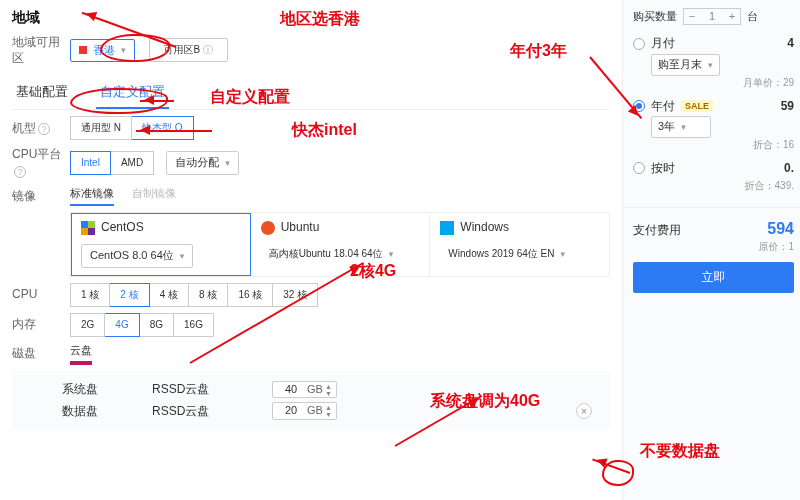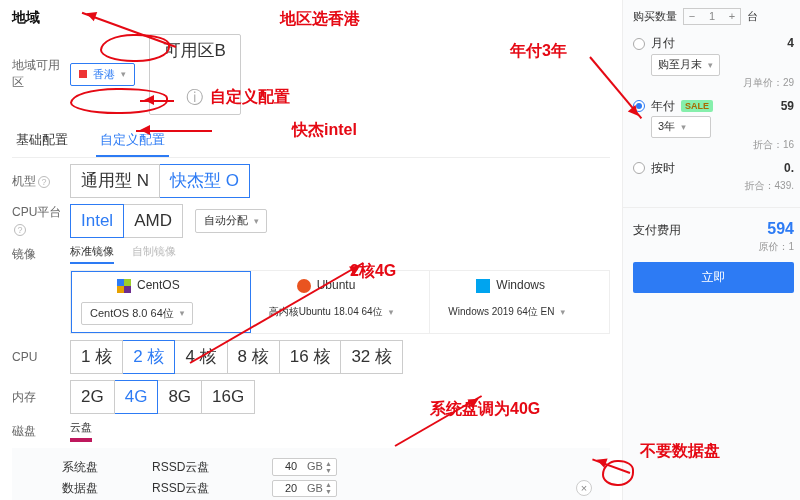--- a/index.html
+++ b/index.html
@@ -7,34 +7,34 @@
   .page { display:flex; height:500px; }
   .main { flex:1; padding:6px 12px 3px 12px; position:relative; }
   .aside { width:178px; background:#fafbfc; border-left:1px solid #eee; padding:8px 6px 0 10px;}
   .sec-title { font-weight:700; font-size:14px; color:#111; margin:2px 0 4px;}
   .row { display:flex; align-items:center; margin:6px 0;}
   .lbl { width:58px; color:#666; font-size:12px;}
   .lbl .q { display:inline-block; width:12px;height:12px;border:1px solid #bbb;border-radius:50%; font-size:9px; line-height:11px;text-align:center;color:#bbb;margin-left:2px;}
   .dd { display:inline-flex; align-items:center; border:1px solid #ccc; padding:3px 8px; border-radius:2px; min-width:60px; gap:6px; font-size:11px; background:#fff;}
   .dd .chev { color:#999; font-size:9px;}
   .sel { border:1px solid #2d7bf4; color:#2d7bf4;}
-  .btn { display:inline-flex;align-items:center; border:1px solid #ccc; padding:4px 10px; border-radius:2px; background:#fff; font-size:17px;flex-direction:column;}
+  .btn { display:inline-flex;align-items:center; border:1px solid #ccc; padding:4px 10px; border-radius:2px; background:#fff; font-size:10px;}
   .btn.active { border-color:#2d7bf4; color:#2d7bf4;}
   .zone-btn { padding:4px 14px;}
   .segbar { display:flex;}
   .segbar .btn { border-radius:0; }
   .segbar .btn + .btn { border-left:0;}
   .tabs { display:flex; border-bottom:1px solid #eee; margin:10px 0 6px;}
   .tab { padding:6px 4px; margin-right:24px; font-size:13px; color:#333; cursor:pointer;}
   .tab.active { color:#2d7bf4; border-bottom:2px solid #2d7bf4; }
   .oscards { display:flex; border:1px solid #eee;}
   .oscard { flex:1; padding:6px 10px 8px; border-right:1px solid #eee;}
   .oscard:last-child{border-right:0;}
   .oscard.active { outline:1px solid #2d7bf4; outline-offset:-1px;}
-  .oshead { display:flex;align-items:center; gap:6px; font-size:12px; padding-bottom:4px;margin-left:36px;}
+  .oshead { display:flex;align-items:center; gap:6px; font-size:12px; padding-bottom:4px;}
   .osicon { width:14px;height:14px;}
   .osver { margin-top:4px;}
   .disk { background:#fafbfc; padding:6px 0; margin-top:6px;}
   .diskrow { display:flex; align-items:center; margin:4px 0 4px 50px; gap:30px;}
   .diskrow .k { width:60px;}
   .diskrow .ty { width:90px;}
   .stepper { display:inline-flex;align-items:center; border:1px solid #ccc; border-radius:2px; padding:0 4px; background:#fff;}
   .stepper .v { width:28px; text-align:center; font-size:11px;}
   .stepper .u { font-size:11px; color:#666; padding:0 2px;}
   .stepper .arrows { display:flex;flex-direction:column; font-size:7px; line-height:7px; color:#888;}
@@ -43,21 +43,21 @@
   .qtyrow{ display:flex;align-items:center; gap:6px; font-size:11px; margin-bottom:10px;}
   .qtybox{ display:flex;border:1px solid #ccc;}
   .qtybox span{ width:16px;text-align:center; color:#888;}
   .qtybox .n{ width:24px;text-align:center;}
   .opt{ display:flex;align-items:center; gap:6px; margin:8px 0 2px;}
   .radio{ width:12px;height:12px;border:1px solid #aaa;border-radius:50%; position:relative; background:#fff; flex-shrink:0;}
   .radio.on{ border-color:#2d7bf4;}
   .radio.on::after{content:"";position:absolute;inset:2px;border-radius:50%;background:#2d7bf4;}
   .price{ font-weight:700; text-align:right; }
   .fine{ color:#999; font-size:10px; text-align:right; padding-right:0;}
-  .sale{ background:#86efac; color:#a86a00; font-size:9px; padding:0 4px; border-radius:2px; font-weight:700;}
+  .sale{ background:#fef9c3; color:#a86a00; font-size:9px; padding:0 4px; border-radius:2px; font-weight:700;}
   .buynow{ display:block;background:#2d7bf4;color:#fff;text-align:center;padding:7px 0;border-radius:2px; margin-top:8px; font-size:12px;}
   .total{ color:#2d7bf4;font-weight:700;font-size:16px;}
   
   .anno{ position:absolute; pointer-events:none; }
   .red{ color:#e50914; font-weight:700; font-size:16px;}
   .arrow{ position:absolute; height:0; border-top:2px solid #e50914; transform-origin:left center;}
   .arrow::after{ content:""; position:absolute; right:-1px; top:-5px; border:5px solid transparent; border-left:10px solid #e50914;}
   .circ{ position:absolute; border:2px solid #e50914; border-radius:50% 50% 50% 50% / 60% 40% 55% 45%; }
 </style>
 </head>
@@ -269,21 +269,21 @@
   <div class="circ" style="left:70px; top:88px; width:98px; height:26px;"></div>
   <div class="red" style="position:absolute; left:210px; top:86px;">自定义配置</div>
   <div class="arrow" style="left:174px; top:100px; width:34px; transform:rotate(180deg);"></div>
 
   <div class="red" style="position:absolute; left:292px; top:119px;">快杰intel</div>
   <div class="arrow" style="left:212px; top:130px; width:76px; transform:rotate(180deg);"></div>
 
   <div class="red" style="position:absolute; left:350px; top:260px;">2核4G</div>
   <div class="arrow" style="left:190px; top:362px; width:200px; transform:rotate(-30deg);"></div>
 
-  <div class="red" style="position:absolute; left:430px; top:398px;">系统盘调为40G</div>
+  <div class="red" style="position:absolute; left:430px; top:390px;">系统盘调为40G</div>
   <div class="arrow" style="left:395px; top:445px; width:100px; transform:rotate(-30deg);"></div>
 
   <div class="red" style="position:absolute; left:510px; top:40px;">年付3年</div>
   <div class="arrow" style="left:590px; top:56px; width:80px; transform:rotate(50deg);"></div>
 
   <div class="red" style="position:absolute; left:640px; top:440px;">不要数据盘</div>
   <div class="circ" style="left:602px; top:460px; width:32px; height:26px;"></div>
   <div class="arrow" style="left:630px; top:472px; width:40px; transform:rotate(200deg);"></div>
 </div>
 

